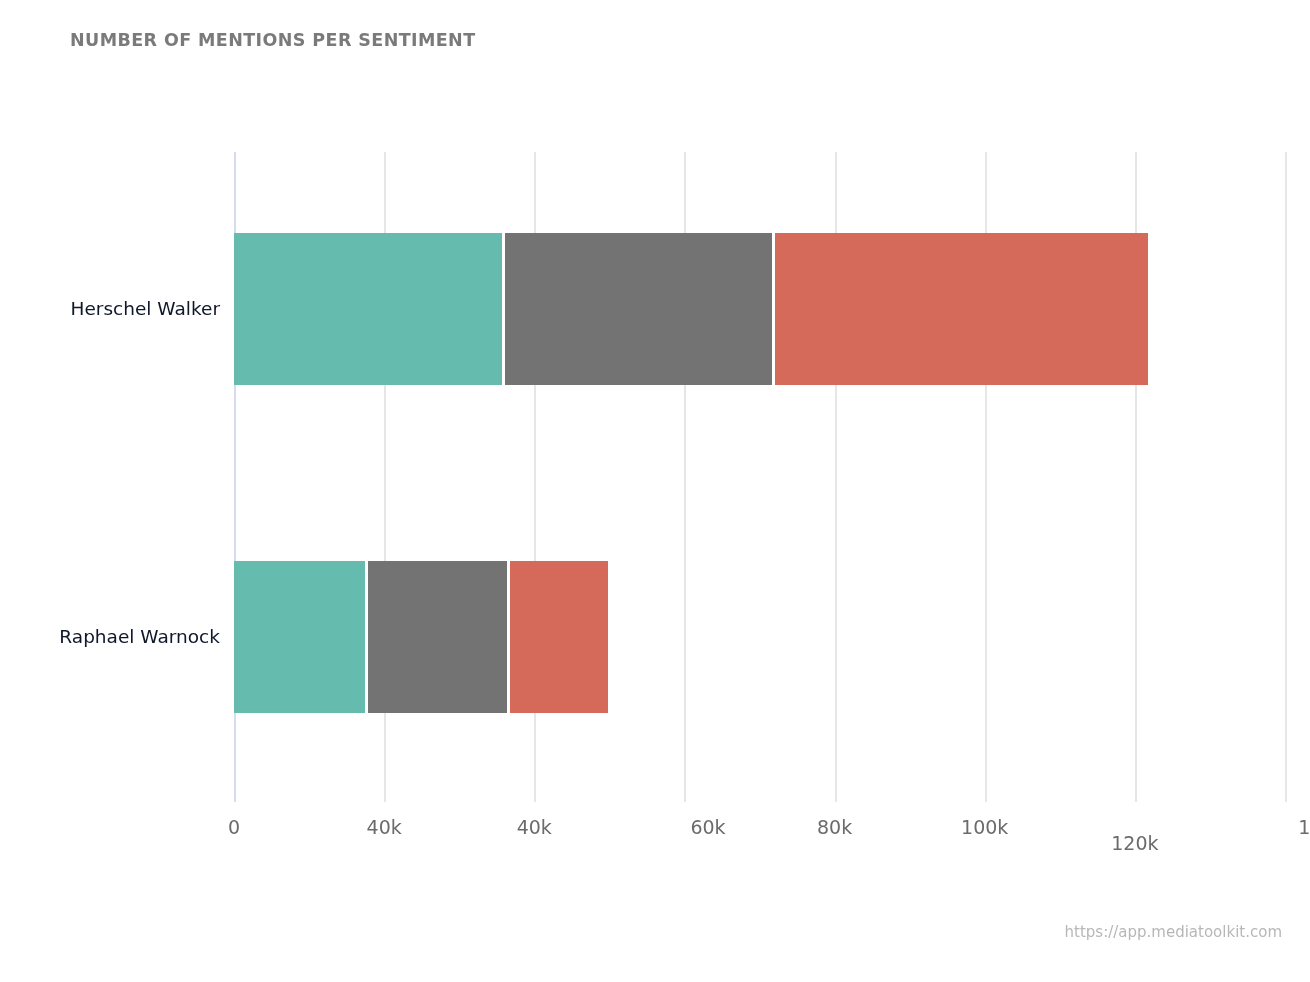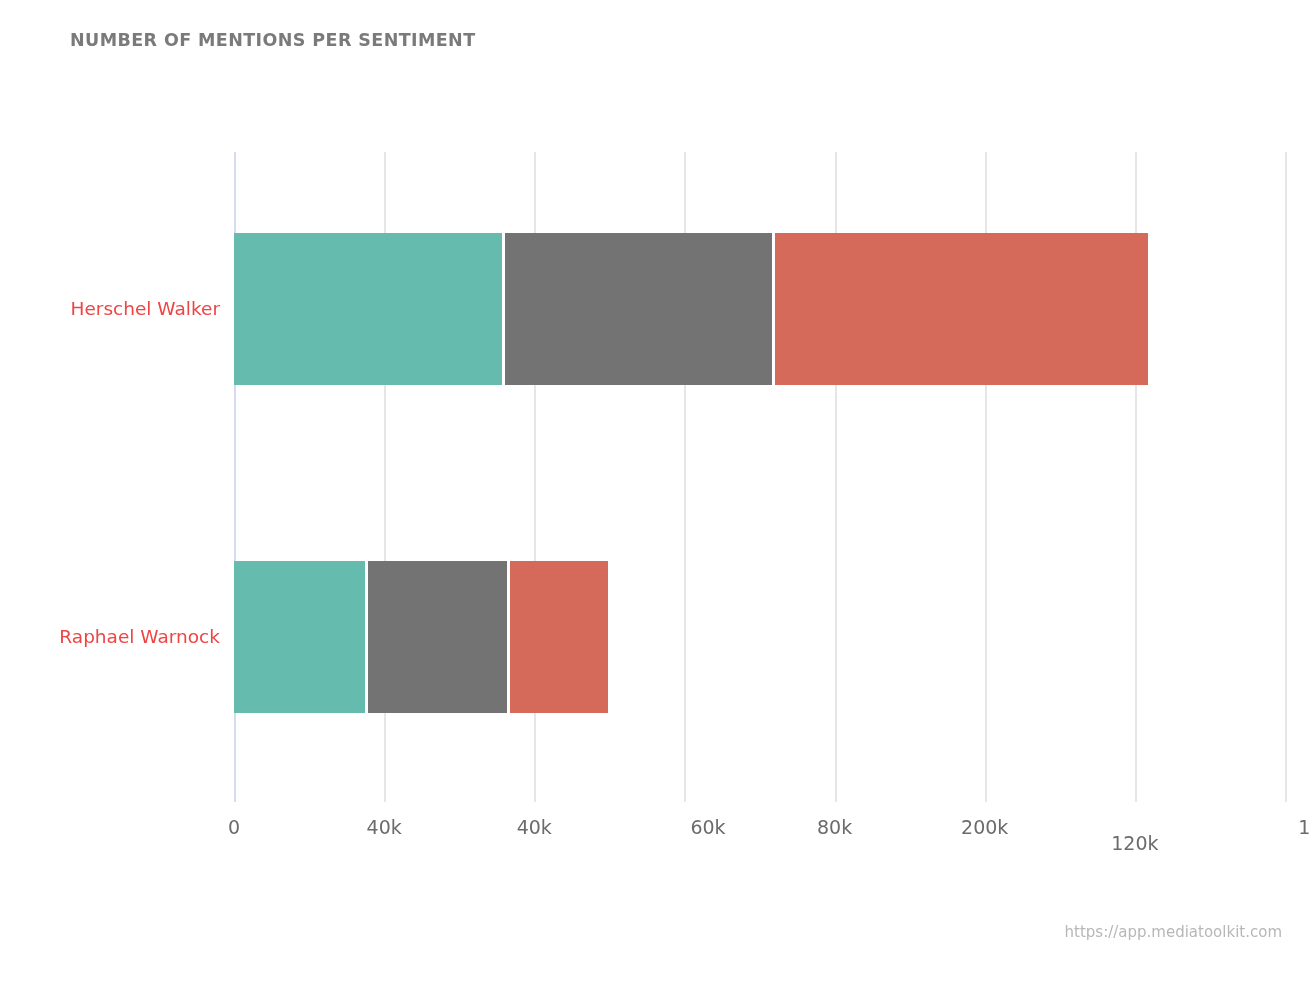--- a/index.html
+++ b/index.html
@@ -75,21 +75,21 @@
     top: 0;
     bottom: 0;
   }
 
   
   .cat-label {
     position: absolute;
     right: 1090px;      
     text-align: left;
     font-size: 18.5px;
-    color: #ef4444;
+    color: #0f172a;
     white-space: nowrap;
     line-height: 1;
   }
 
   
   .x-labels {
     position: absolute;
     left: 234px;
     top: 816px;
     width: 1051px;
@@ -174,21 +174,21 @@
         </div>
       </div>
   </div>
 
   <div class="x-labels">
       <div class="x-tick-label" style="left: 0px;">0</div>
       <div class="x-tick-label" style="left: 150.143px;">40k</div>
       <div class="x-tick-label" style="left: 300.286px;">40k</div>
       <div class="x-tick-label" style="left: 474px;">60k</div>
       <div class="x-tick-label" style="left: 600.571px;">80k</div>
-      <div class="x-tick-label" style="left: 750.714px;">200k</div>
+      <div class="x-tick-label" style="left: 750.714px;">100k</div>
       <div class="x-tick-label" style="left: 900.857px; margin-top: 16px;">120k</div>
       <div class="x-tick-label" style="left: 1051px; margin-left: 37px;">140k</div>
     </div>
 
 
   <div class="footer-url">https://app.mediatoolkit.com</div>
 
 <div class="cat-label" style="top: 300px;">Herschel Walker</div>
     <div class="cat-label" style="top: 628px;">Raphael Warnock</div>
   </div>

